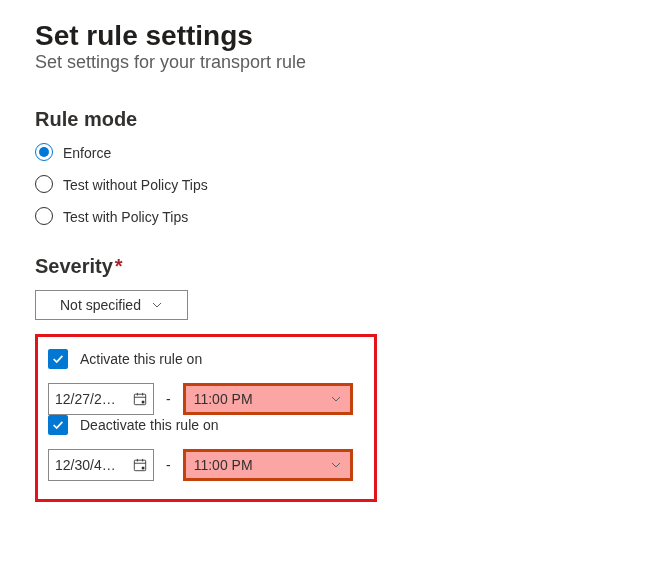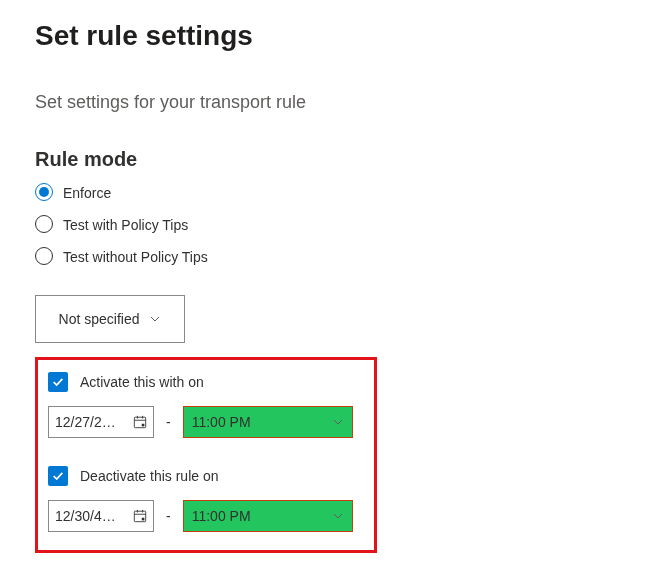--- a/index.html
+++ b/index.html
@@ -10,21 +10,20 @@
     body {
       font-family: "Segoe UI", -apple-system, BlinkMacSystemFont, sans-serif;
       color: #323130;
       padding: 20px 35px;
       background: #fff;
       width: 662px;
     }
     h1 {
       font-size: 28px;
       font-weight: 700;
-      margin-bottom: 40px;
       color: #201f1e;
     }
     .subheading {
       font-size: 18px;
       color: #605e5c;
       margin-bottom: 35px;
     }
     .field-label {
       font-size: 20px;
       font-weight: 600;
@@ -64,25 +63,25 @@
       height: 10px;
       background: #0078d4;
       border-radius: 50%;
     }
     .radio-label {
       font-size: 14px;
       color: #323130;
     }
     .select-box {
       border: 1px solid #8a8886;
-      height: 48px;
+      height: 30px;
       display: inline-flex;
       align-items: center;
-      justify-content: center;
-      padding: 0 8px;
+      justify-content: flex-start;
+      padding: 0 24px;
       font-size: 14px;
       color: #323130;
       background: #fff;
       cursor: pointer;
       min-width: 150px;
     }
     .chevron {
       margin-left: 10px;
       flex-shrink: 0;
     }
@@ -133,42 +132,41 @@
       justify-content: space-between;
       cursor: pointer;
       background: #fff;
     }
     .date-text {
       white-space: nowrap;
       overflow: hidden;
       text-overflow: ellipsis;
     }
     .time-select {
-      border: 1px solid #c2410c;
+      border: 3px solid #c2410c;
       height: 32px;
       width: 170px;
       display: flex;
       align-items: center;
       padding: 0 8px;
       font-size: 14px;
       justify-content: space-between;
       cursor: pointer;
-      background: #22c55e;
+      background: #fca5a5;
     }
     .dash {
       font-size: 14px;
       color: #323130;
       padding: 0 2px;
     }
     .calendar-icon {
       flex-shrink: 0;
       margin-left: 4px;
     }
     .section-gap {
-      margin-top: 28px;
     }
   </style>
 </head>
 <body>
 
 <h1>Set rule settings</h1>
 
 <p class="subheading">Set settings for your transport rule</p>
 
 <div class="radio-group">
@@ -176,47 +174,50 @@
 
   <div class="radio-option">
     <span class="radio-circle selected">
         <span class="radio-inner"></span>
       </span>
     <span class="radio-label">Enforce</span>
   </div>
 
   <div class="radio-option">
     <span class="radio-circle"></span>
-    <span class="radio-label">Test with Policy Tips</span>
+    <span class="radio-label">Test without Policy Tips</span>
   </div>
 
   <div class="radio-option">
     <span class="radio-circle"></span>
-    <span class="radio-label">Test without Policy Tips</span>
+    <span class="radio-label">Test with Policy Tips</span>
   </div>
 </div>
 
 <div>
+  <span class="field-label">
+    <span>Severity</span><span class="required-star">*</span>
+  </span>
   <div class="select-box">
     <span>Not specified</span>
     <svg class="chevron" width="12" height="12" viewBox="0 0 12 12">
         <path d="M2 4 L6 8 L10 4" stroke="#605e5c" stroke-width="1" fill="none"></path>
       </svg>
   </div>
 </div>
 
 <div class="highlight-box">
 
   <div class="checkbox-row">
     <div class="checkbox">
       <svg viewBox="0 0 16 16">
           <path d="M3 8 L6.5 11.5 L13 4.5" stroke="#fff" stroke-width="2" fill="none"></path>
         </svg>
     </div>
-    <span class="checkbox-label">Activate this with on</span>
+    <span class="checkbox-label">Activate this rule on</span>
   </div>
   <div class="date-time-row">
     <div class="date-input">
       <span class="date-text">12/27/2…</span>
       <svg class="calendar-icon" width="14" height="14" viewBox="0 0 16 16">
           <rect x="1.5" y="2.5" width="13" height="12" rx="1" stroke="#323130" fill="none"></rect>
           <line x1="1.5" y1="6" x2="14.5" y2="6" stroke="#323130"></line>
           <line x1="5" y1="1" x2="5" y2="4" stroke="#323130"></line>
           <line x1="11" y1="1" x2="11" y2="4" stroke="#323130"></line>
           <rect x="10" y="10" width="3" height="3" fill="#323130"></rect>

